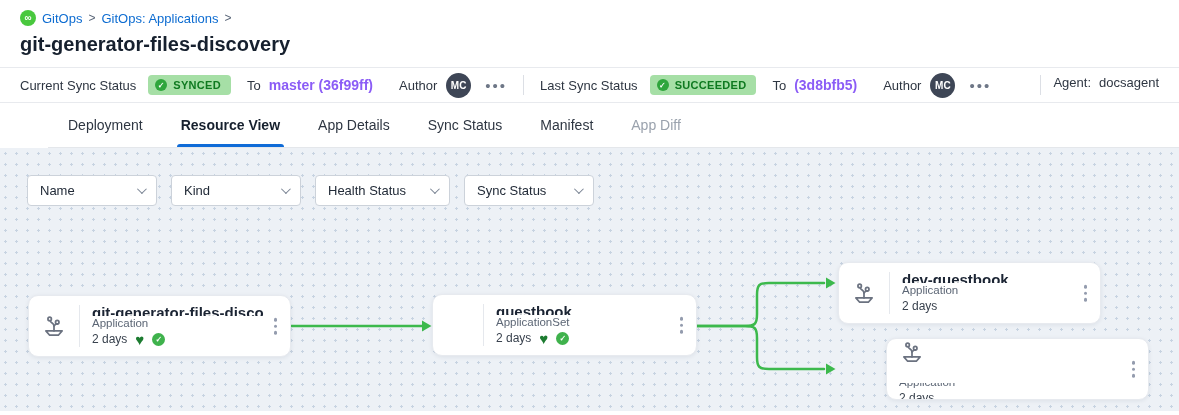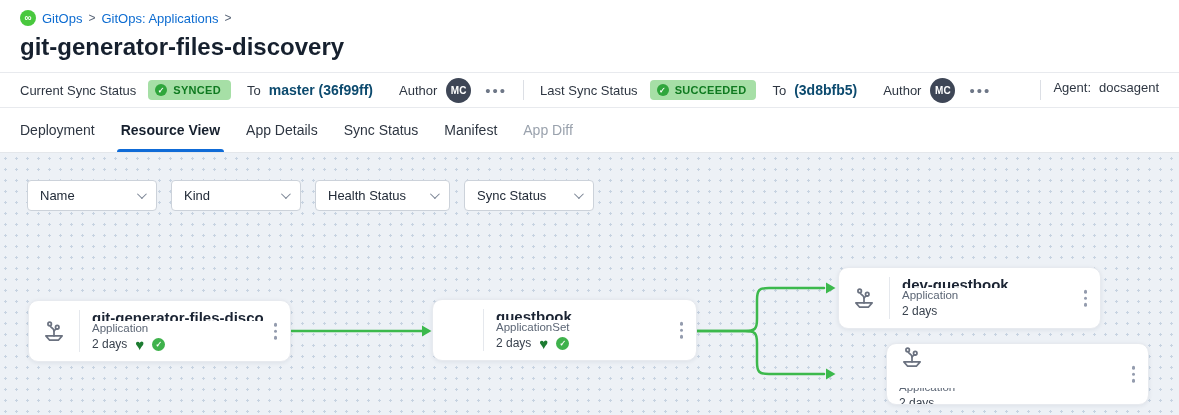--- a/index.html
+++ b/index.html
@@ -7,46 +7,46 @@
     font-family:"Liberation Sans", sans-serif; background:#ffffff; color:#1b2433; }
 
   
   .header { padding:10px 20px 0 20px; background:#fff; }
   .breadcrumb { display:flex; align-items:center; gap:6px; font-size:13px; }
   .gitops-logo { width:16px; height:16px; border-radius:50%; background:#49c83e;
     color:#fff; display:inline-flex; align-items:center; justify-content:center;
     font-size:10px; font-weight:bold; line-height:1; }
   .crumb { color:#0d6cd1; text-decoration:none; cursor:pointer; }
   .crumb-sep { color:#5a6678; font-size:12px; }
-  .page-title { font-size:24px; font-weight:bold; color:#16202e; margin-top:7px; padding-bottom:11px; }
+  .page-title { font-size:20px; font-weight:bold; color:#16202e; margin-top:7px; padding-bottom:11px; }
 
   
   .status-bar { height:36px; border-top:1px solid #e8eaee; border-bottom:1px solid #e8eaee;
     display:flex; align-items:center; padding:0 20px; font-size:13px; color:#2e3642;
     background:#fff; white-space:nowrap; }
   .status-label { margin-right:12px; }
   .badge { display:inline-flex; align-items:center; gap:6px; background:#a6dfa6;
     color:#0f7a20; font-size:11px; font-weight:bold; letter-spacing:.3px;
     padding:4px 10px 4px 7px; border-radius:4px; margin-right:16px; }
   .badge-check { width:12px; height:12px; border-radius:50%; background:#2fa63c;
     color:#fff; display:inline-flex; align-items:center; justify-content:center;
     font-size:8px; font-weight:bold; }
   .to-label { margin-right:8px; }
-  .revision { color:#0c4a6e; font-weight:bold; font-size:14px; margin-right:26px; cursor:pointer; }
+  .revision { color:#8b5cf6; font-weight:bold; font-size:14px; margin-right:26px; cursor:pointer; }
   .author-label { margin-right:9px; }
   .avatar { width:25px; height:25px; border-radius:50%; background:#3e4656; color:#fff;
     font-size:10px; font-weight:bold; display:inline-flex; align-items:center;
     justify-content:center; margin-right:14px; letter-spacing:.2px; }
   .more-dots { color:#6e7787; font-size:15px; letter-spacing:2px; cursor:pointer; margin-right:16px; }
   .vdivider { width:1px; height:20px; background:#dcdfe5; margin-right:16px; }
   .agent-group { margin-left:auto; display:flex; gap:8px; }
 
   
-  .tabs { display:flex; gap:26px; padding:0 20px; height:45px; align-items:stretch;
-    border-bottom:1px solid #e4e7eb; background:#fff; }
+  .tabs { display:flex; gap:38px; padding:0 20px; height:45px; align-items:stretch;
+    border-bottom:1px solid #e4e7eb; background:#fff;margin-left:48px; }
   .tab { display:flex; align-items:center; font-size:14px; color:#2e3642; cursor:pointer;
     position:relative; }
   .tab.active { font-weight:bold; color:#16202e; }
   .tab.active::after { content:""; position:absolute; left:-4px; right:-4px; bottom:0;
     height:3px; background:#0f6bd7; border-radius:3px 3px 0 0; }
   .tab.disabled { color:#9aa2ad; cursor:default; }
 
   
   .graph { position:relative; height:263px; background:#edf1f6;
     background-image:radial-gradient(circle, #c7d3e1 1px, transparent 1.3px);

